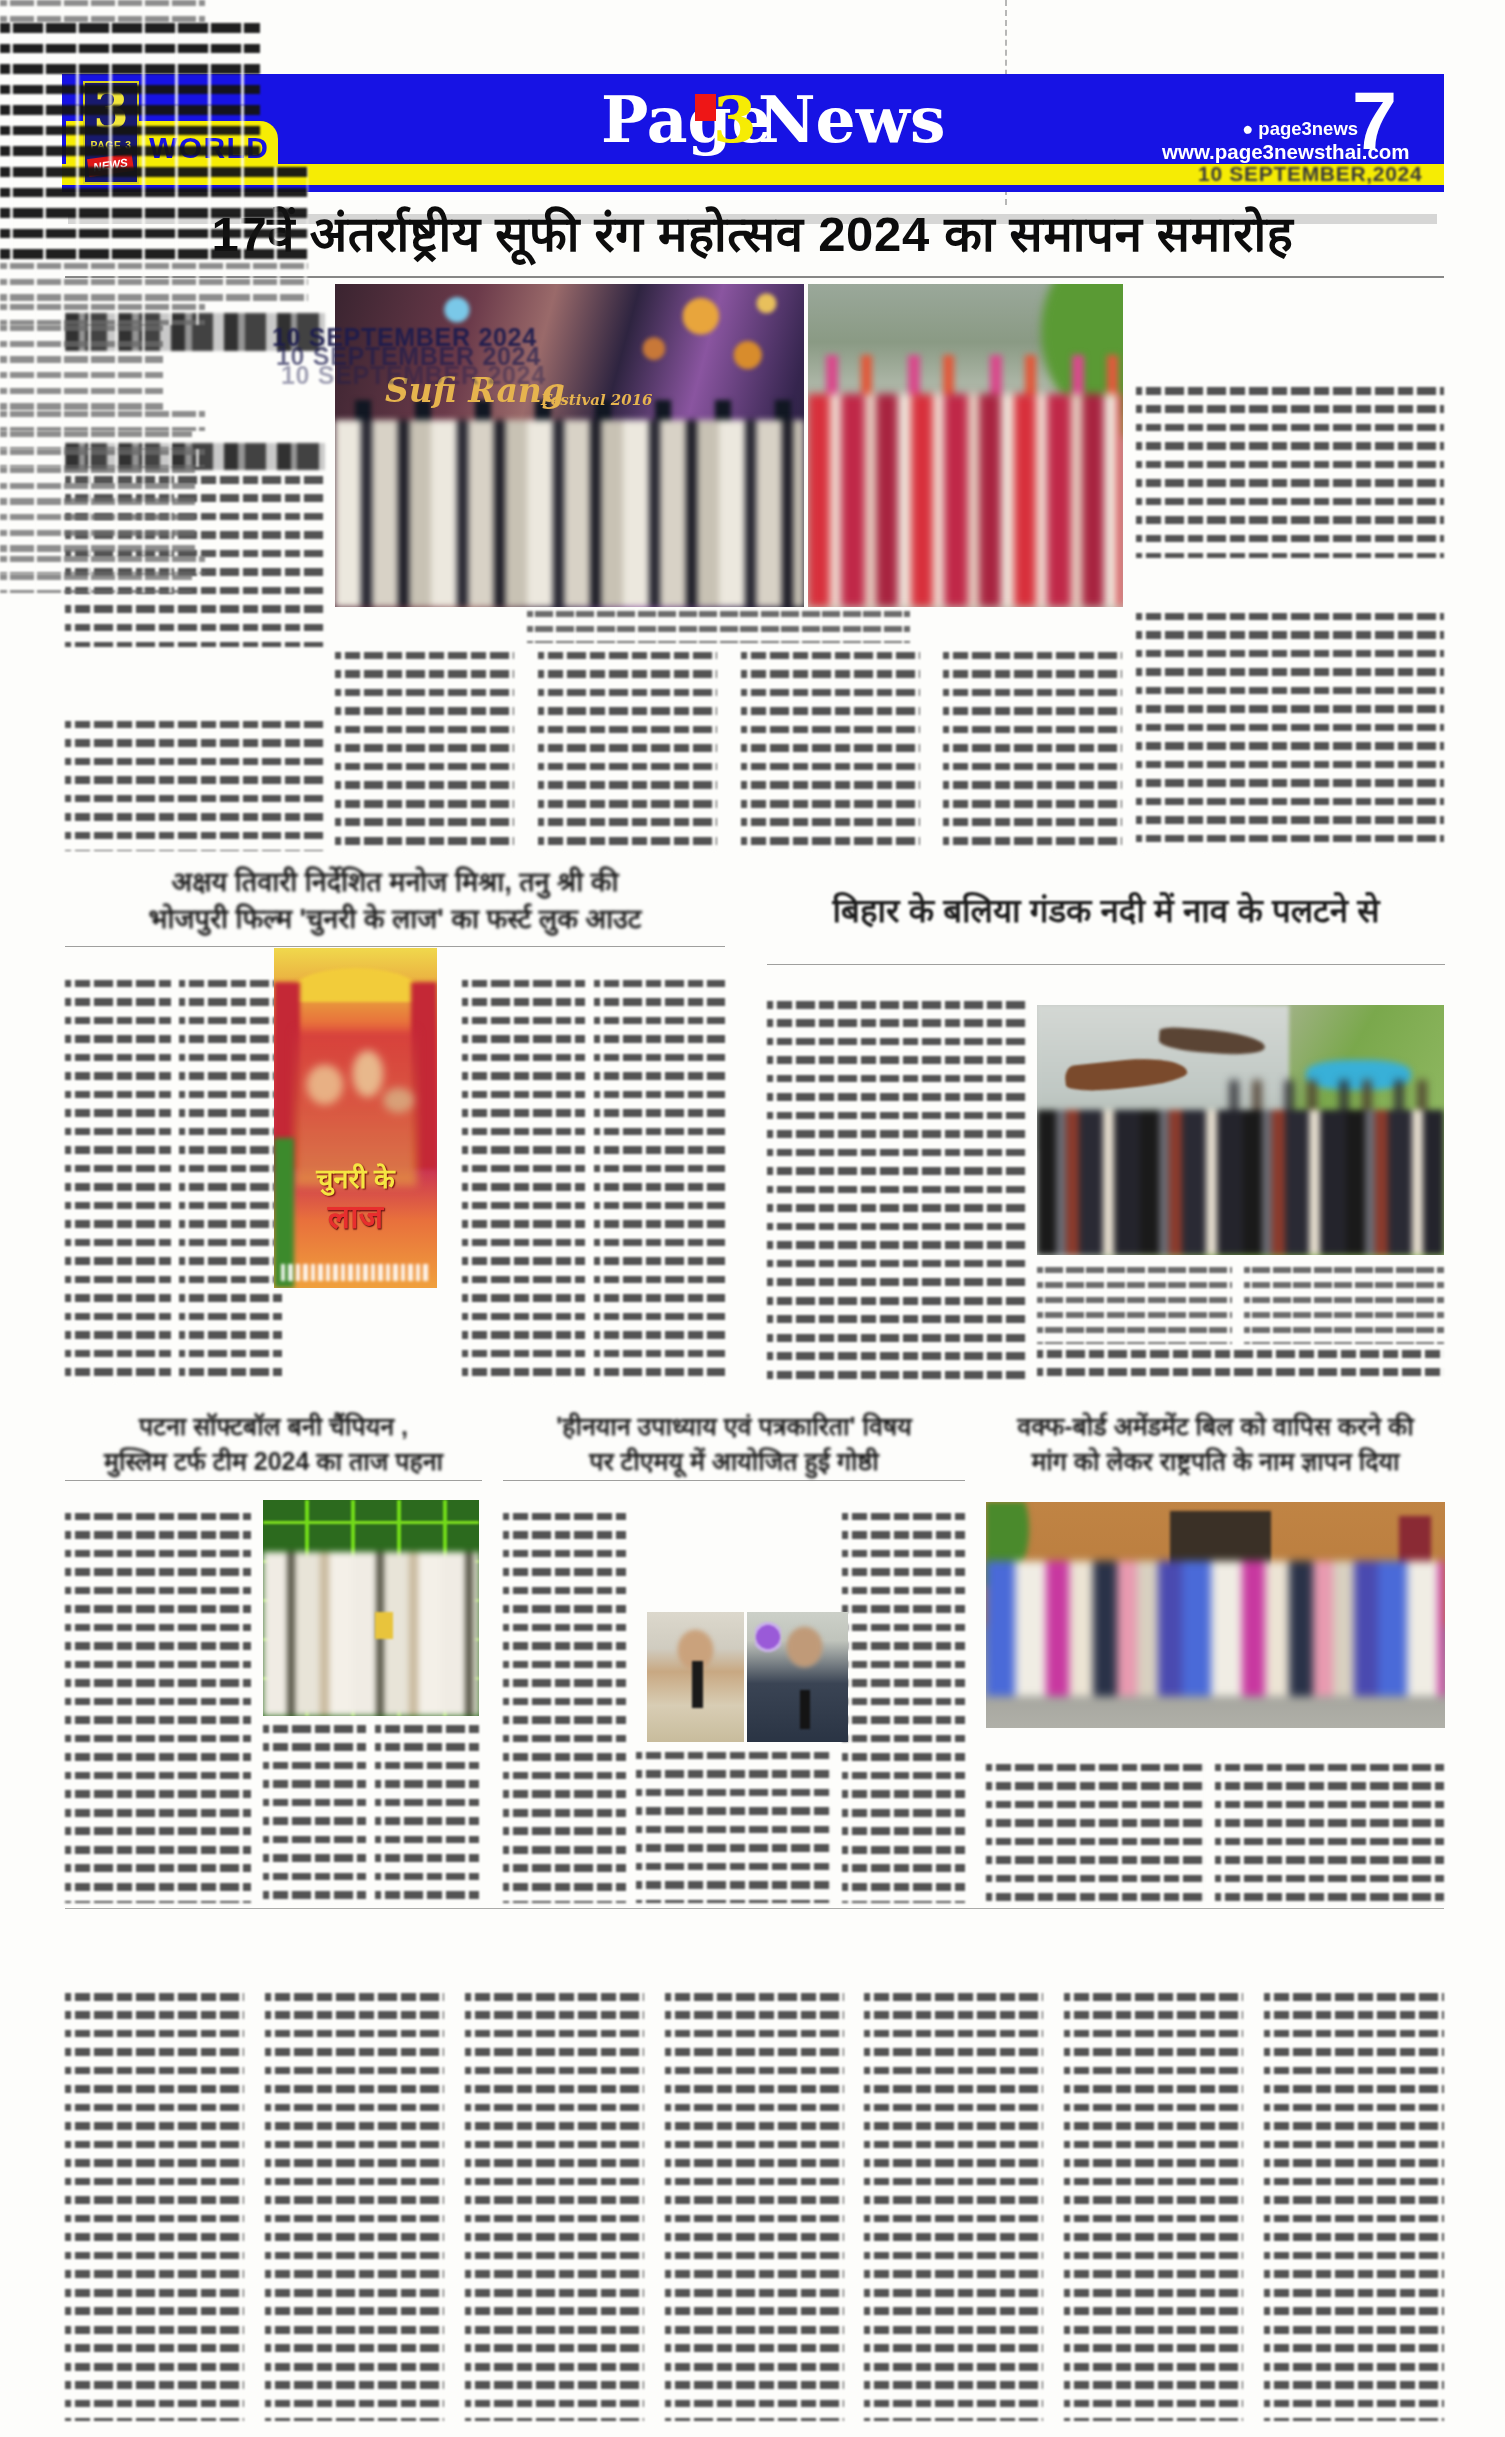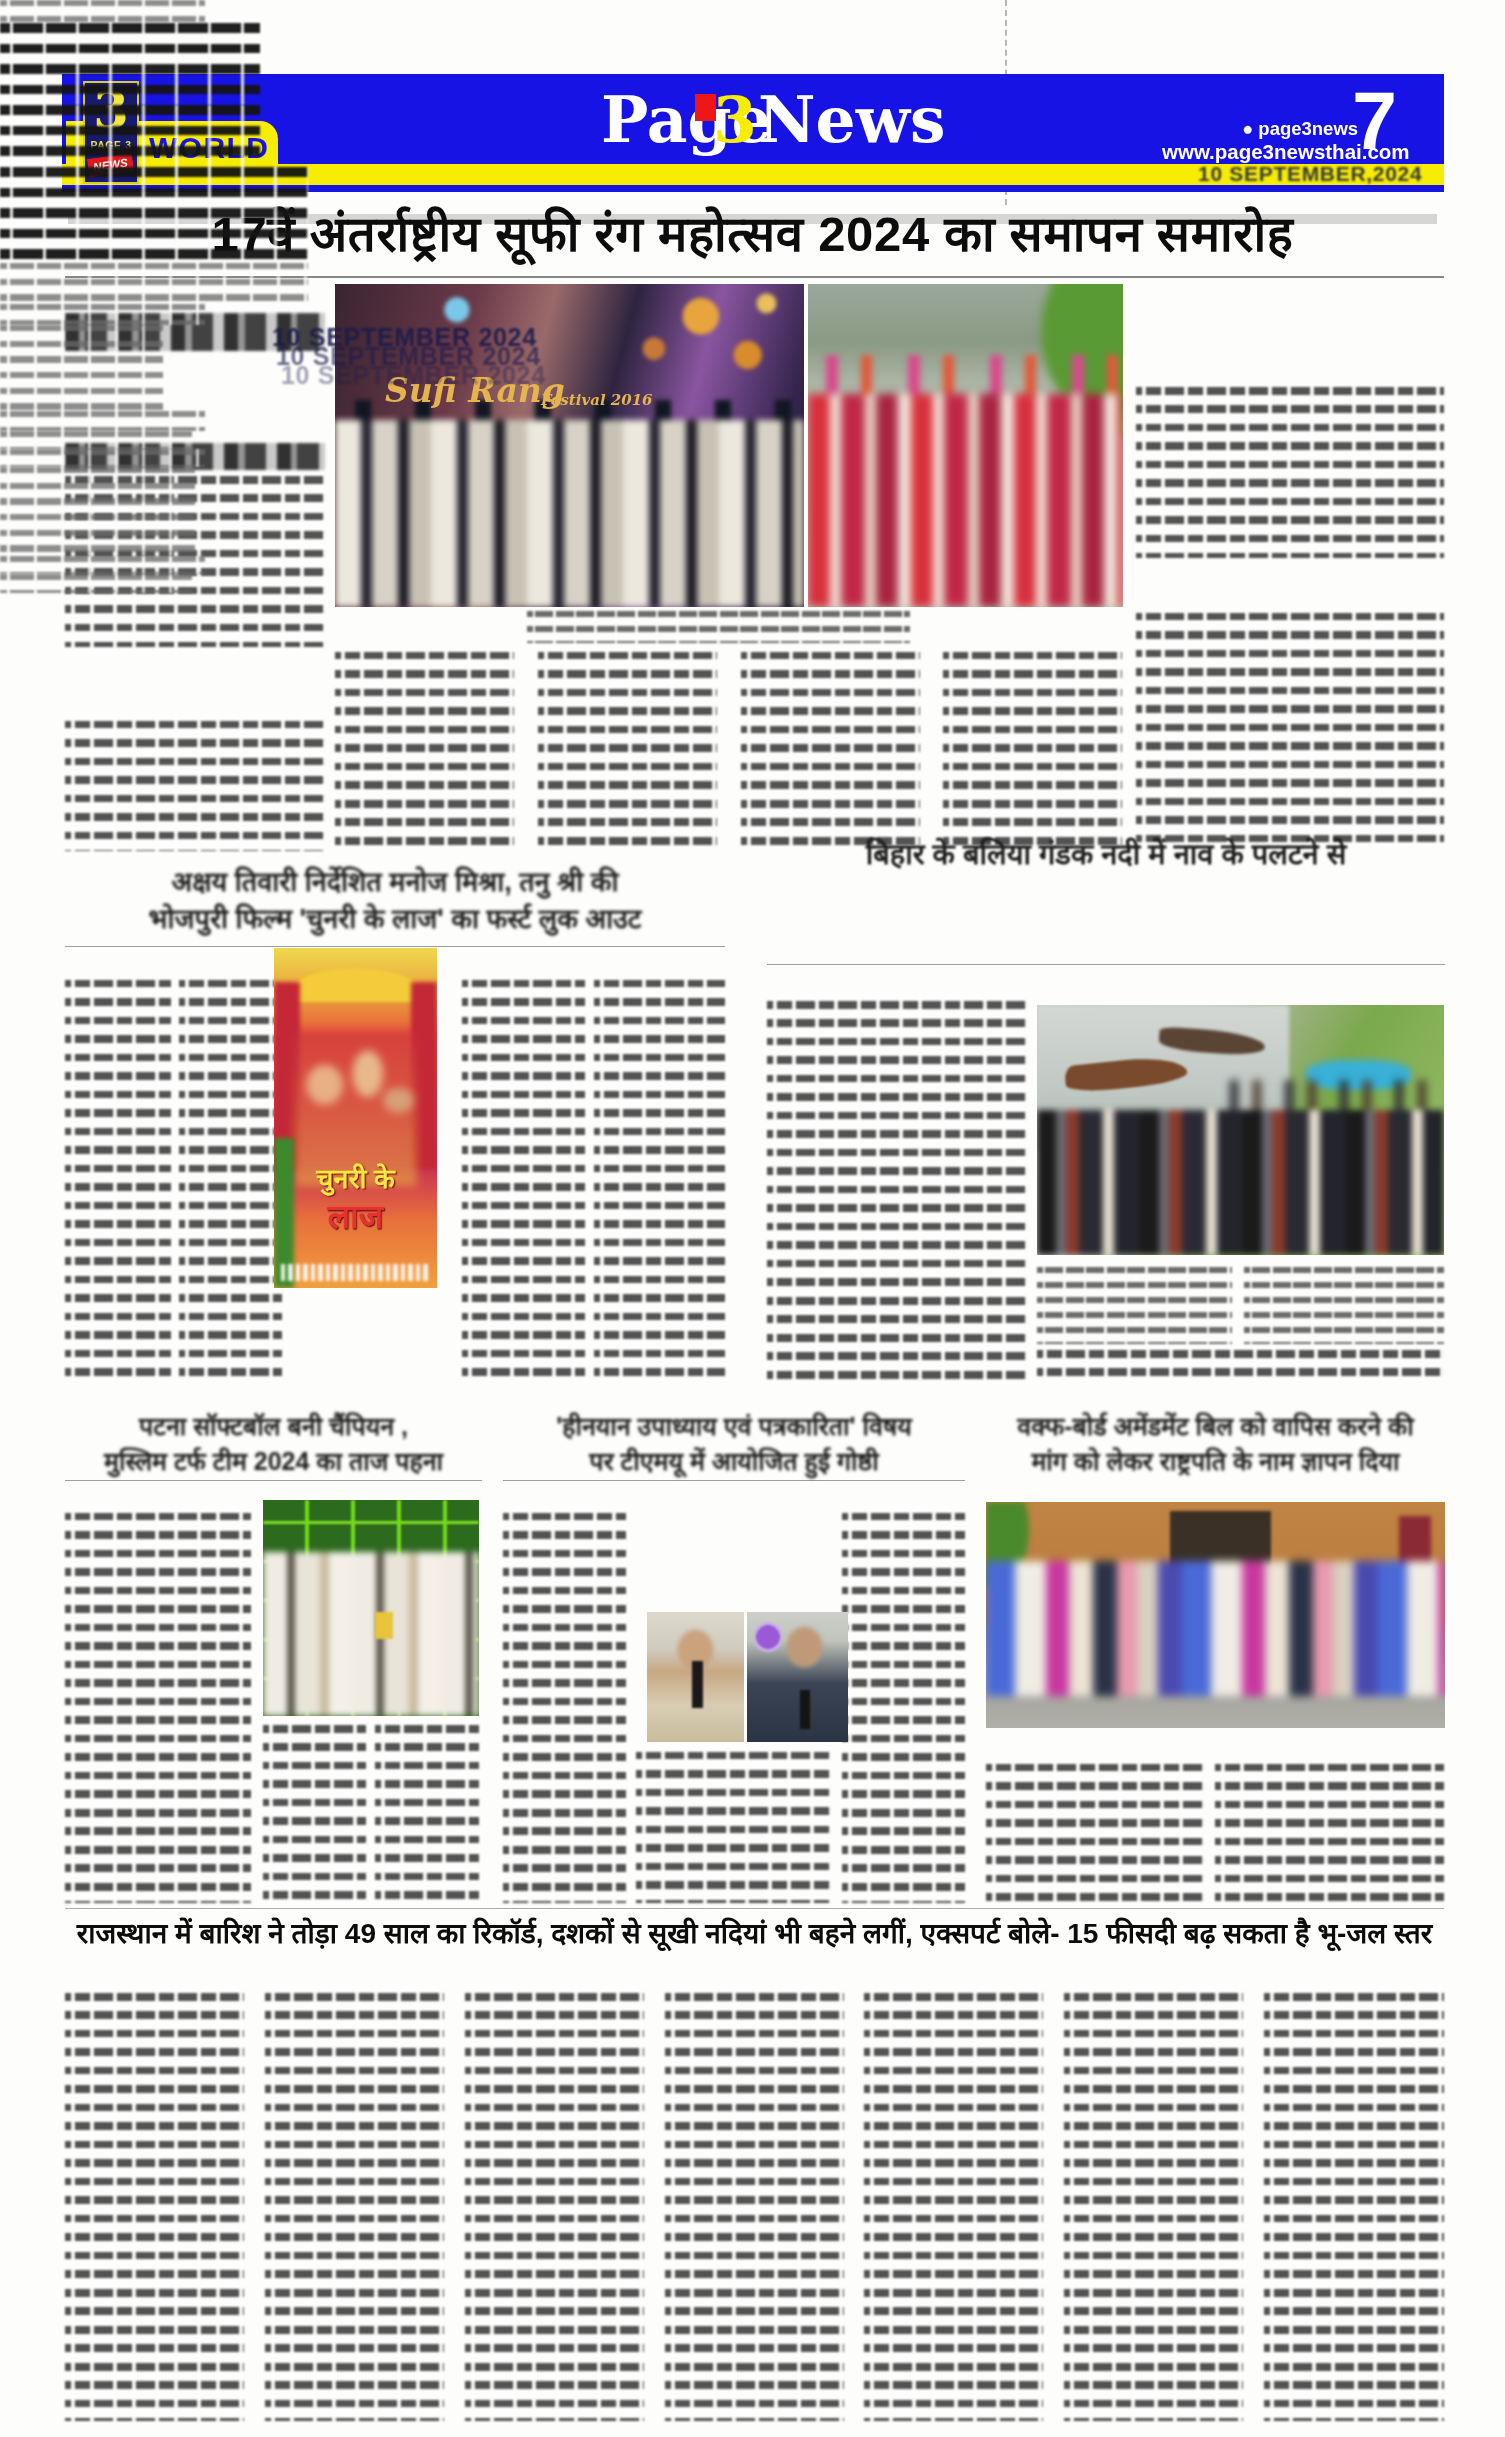--- a/index.html
+++ b/index.html
@@ -203,21 +203,21 @@
     <div class="greenL"></div>
     <div class="poster-t1" style="top:62%;">चुनरी के</div>
     <div class="poster-t2" style="top:72%;">लाज</div>
     <div class="credits"></div>
   </div>
 
   <div class="bt" style="left:462px;top:980px;width:123px;height:404px;"></div>
   <div class="bt" style="left:594px;top:980px;width:131px;height:404px;"></div>
   <div class="bt-light" style="left:291px;top:1297px;width:163px;height:86px;"></div>
 
-  <div class="h2l crisp deva" style="left:767px;top:836px;width:678px;font-size:29px;">बिहार के बलिया गंडक नदी में  नाव के पलटने से</div>
+  <div class="h2l crisp deva" style="left:767px;top:893px;width:678px;font-size:33px;">बिहार के बलिया गंडक नदी में  नाव के पलटने से</div>
   <div class="rule" style="left:767px;top:964px;width:678px;height:1.4px;opacity:.4;"></div>
   <div class="bt-light" style="left:794px;top:970px;width:205px;height:20.5px;"></div>
 
   <div class="bt" style="left:767px;top:1001px;width:260px;height:383px;"></div>
 
   <div id="ph3" class="photo">
     <div class="water"></div>
     <div class="boat2"></div>
     <div class="boat"></div>
     <div class="tarp"></div>
@@ -270,21 +270,20 @@
     <div class="door"></div>
     <div class="plant"></div>
     <div class="flag"></div>
     <div class="crowd"></div>
   </div>
   <div class="bt-light" style="left:1068px;top:1737px;width:205px;height:18px;"></div>
   <div class="bt" style="left:986px;top:1764px;width:219px;height:138px;"></div>
   <div class="bt" style="left:1215px;top:1764px;width:229px;height:138px;"></div>
 
   <div class="rule" style="left:65px;top:1908px;width:1379px;height:1.4px;opacity:.35;"></div>
-  <div id="h7" class="deva">राजस्थान में बारिश ने तोड़ा 49 साल का रिकॉर्ड, दशकों से सूखी नदियां भी बहने लगीं, एक्सपर्ट बोले- 15 फीसदी बढ़ सकता है भू-जल स्तर</div>
   <div class="bt-light" style="left:103px;top:1961px;width:192px;height:19px;"></div>
 
   <div class="bt" style="left:65px;top:1993px;width:179px;height:428px;"></div>
   <div class="bt" style="left:265px;top:1993px;width:179px;height:428px;"></div>
   <div class="bt" style="left:465px;top:1993px;width:179px;height:428px;"></div>
   <div class="bt" style="left:665px;top:1993px;width:179px;height:428px;"></div>
   <div class="bt" style="left:864px;top:1993px;width:179px;height:428px;"></div>
   <div class="bt" style="left:1064px;top:1993px;width:179px;height:428px;"></div>
   <div class="bt" style="left:1264px;top:1993px;width:180px;height:428px;"></div>
 

